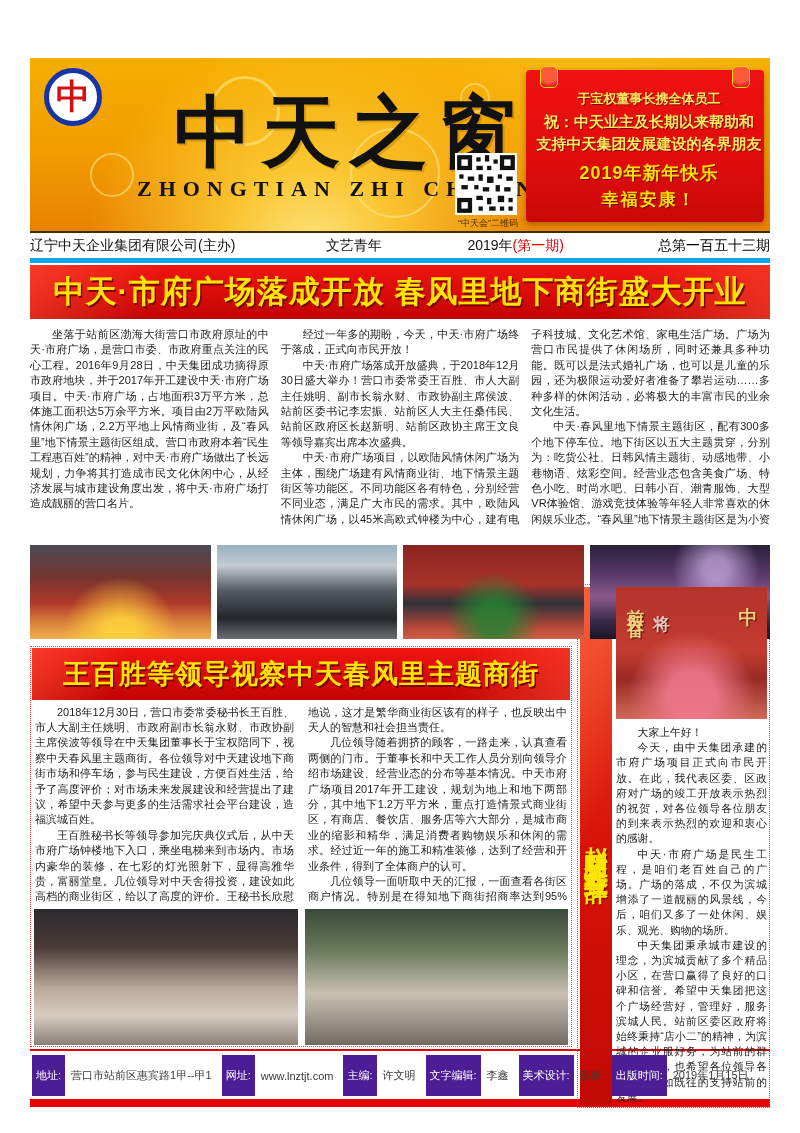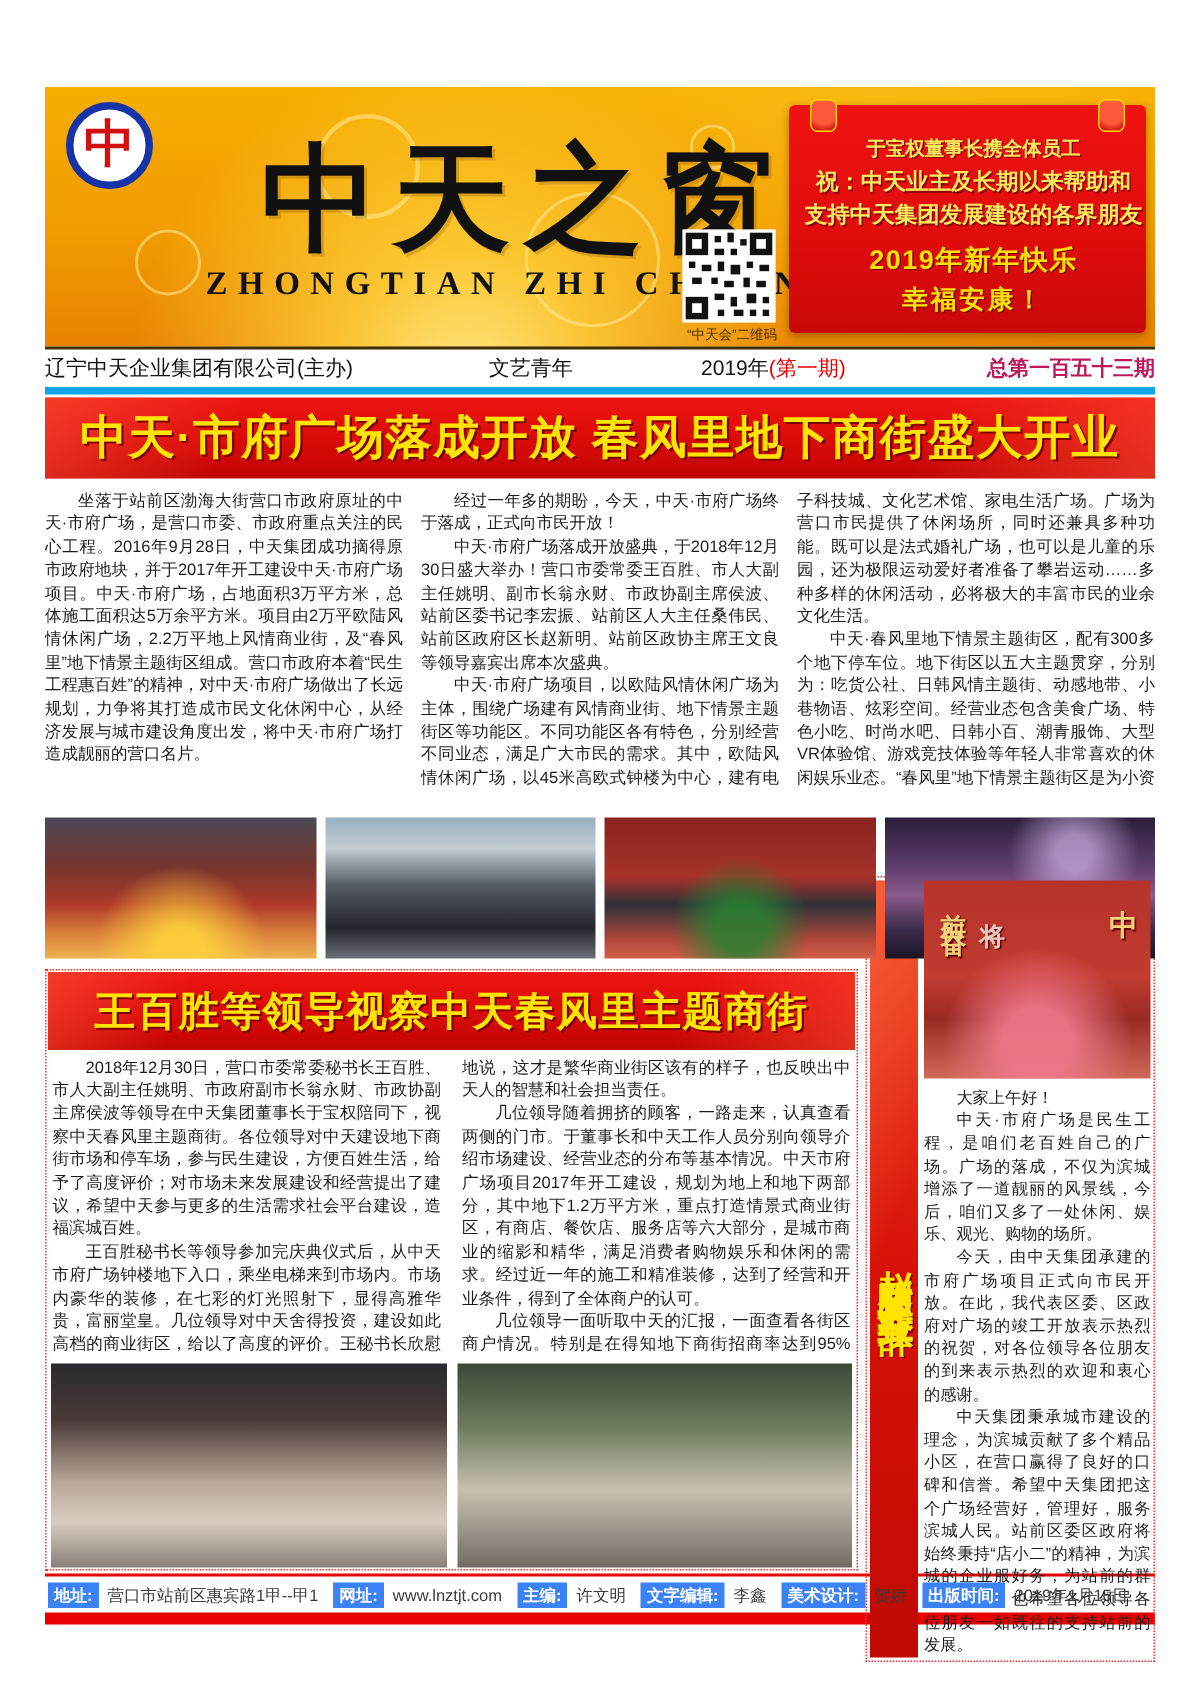--- a/index.html
+++ b/index.html
@@ -38,21 +38,21 @@
   .greet-l1 { color:#ffe95e; font-weight:bold; font-size:13px; margin-bottom:3px; text-shadow:1px 1px 0 #8a0000;}
   .greet-sm { color:#ffe95e; font-weight:bold; font-size:15px; line-height:1.45; text-shadow:1px 1px 0 #8a0000;}
   .greet-big { color:#ffe000; font-weight:bold; font-size:18px; margin-top:6px; text-shadow:1px 1px 0 #7a0000; letter-spacing:1px;}
   .greet-big2 { color:#ffe000; font-weight:bold; font-size:17px; margin-top:3px; text-shadow:1px 1px 0 #7a0000; letter-spacing:2px;}
 
   
   .infobar { height:30px; display:flex; align-items:center; font-size:14px; color:#111; border-bottom:5px solid #0ea5e9; }
   .infobar .pub { flex:1.6; }
   .infobar .kind { flex:1; text-align:center; }
   .infobar .issue { flex:1.1; text-align:center; }
-  .infobar .total { flex:1.1; text-align:right; color:#be185d; font-weight:bold; }
+  .infobar .total { flex:1.1; text-align:right; color:#000000; font-weight:normal; }
   .red-txt { color:#e60000; }
 
   
   .banner { position:relative; background:
       linear-gradient(115deg, rgba(255,90,60,.55) 0%, rgba(255,90,60,0) 18%),
       linear-gradient(295deg, rgba(255,90,60,.5) 0%, rgba(255,60,40,0) 22%),
       linear-gradient(180deg,#ee1510 0%,#d90b08 55%,#c10503 100%);
       display:flex; align-items:center; justify-content:center; }
   .banner-1 { height:54px; margin-top:2px; }
   .banner-2 { height:52px; }
@@ -98,21 +98,21 @@
       linear-gradient(180deg,#b5332b 0%,#c23c30 48%,#9a2a24 70%,#d06a5a 100%); }
   .ph-mall1 { background:linear-gradient(180deg,#2a2a2e 0%,#4a3a38 28%,#b8a898 58%,#d8ccc0 78%,#8a8078 100%); }
   .ph-mall2 { background:linear-gradient(180deg,#3a4a3a 0%,#6a7a5a 30%,#c8c0b0 62%,#9a948a 82%,#706a60 100%); }
   .overlay-v { position:absolute; writing-mode:vertical-rl; text-orientation:upright; color:#f3d27a; font-weight:bold;
       font-size:17px; letter-spacing:6px; text-shadow:1px 1px 1px #5a0000; }
   .ov-1 { left:8px; top:8px; } .ov-2 { left:34px; top:14px; color:#e8c8c0; } .ov-3 { right:6px; top:4px; font-size:19px; }
 
   
   .footer-rule { margin-top:2px; border-top:2px solid #e60000; }
   .footer-row { display:flex; align-items:center; gap:6px; padding:4px 2px 3px 2px; font-size:11px; white-space:nowrap; }
-  .f-label { background:#3b82f6; color:#fff; padding:1px 4px; font-weight:bold; flex:none; }
+  .f-label { background:#4c1d95; color:#fff; padding:13px 4px; font-weight:normal; flex:none; }
   .f-val { color:#3a3a3a; margin-right:4px; }
   .footer-bar { height:8px; background:#e60000; }
 </style>
 </head>
 <body>
 
 <div class="page">
 
   <div class="masthead">
     <div class="swirl s1"></div>
@@ -223,22 +223,22 @@
         <span class="vtitle">赵新明区长开业致辞</span>
       </div>
       <div class="speech-main">
         <div class="speech-photo ph-speaker">
           <span class="overlay-v ov-1">前行奋</span>
           <span class="overlay-v ov-2">将</span>
           <span class="overlay-v ov-3">中</span>
         </div>
         <div class="speech-text">
           <p>大家上午好！</p>
+          <p>今天，由中天集团承建的市府广场项目正式向市民开放。在此，我代表区委、区政府对广场的竣工开放表示热烈的祝贺，对各位领导各位朋友的到来表示热烈的欢迎和衷心的感谢。</p>
           <p>中天·市府广场是民生工程，是咱们老百姓自己的广场。广场的落成，不仅为滨城增添了一道靓丽的风景线，今后，咱们又多了一处休闲、娱乐、观光、购物的场所。</p>
-          <p>今天，由中天集团承建的市府广场项目正式向市民开放。在此，我代表区委、区政府对广场的竣工开放表示热烈的祝贺，对各位领导各位朋友的到来表示热烈的欢迎和衷心的感谢。</p>
           <p>中天集团秉承城市建设的理念，为滨城贡献了多个精品小区，在营口赢得了良好的口碑和信誉。希望中天集团把这个广场经营好，管理好，服务滨城人民。站前区委区政府将始终秉持“店小二”的精神，为滨城的企业服好务，为站前的群众多谋福，也希望各位领导各位朋友一如既往的支持站前的发展。</p>
 
         </div>
       </div>
     </div>
   </div>
 
   <div class="footer-rule"></div>
   <div class="footer-row">
     <span class="f-label">地址:</span>

